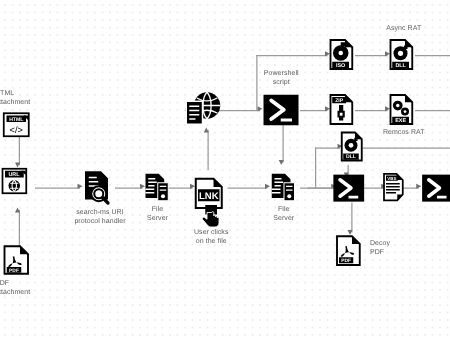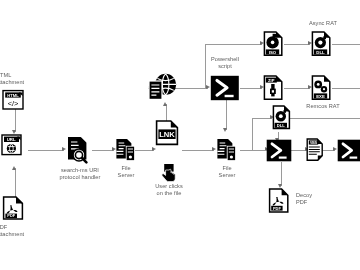--- a/index.html
+++ b/index.html
@@ -162,21 +162,21 @@
       <path d="M3.6 5 h5.6 M3.6 7.8 h6.8 M3.6 10.6 h5" stroke="#fff" stroke-width="1.1"></path>
       <path d="M1.4 13.4 h7 M1.4 16.2 h7" stroke="#fff" stroke-width="1.1"></path>
       <rect x="11.2" y="8.2" width="8.4" height="14.4" fill="#000" stroke="#fff" stroke-width="0.8"></rect>
       <path d="M12.8 11 h5.2 M12.8 14 h5.2" stroke="#fff" stroke-width="1"></path>
       <circle cx="15.4" cy="19" r="1.6" fill="#fff"></circle>
     </svg>
   </div>
   <div class="cap" style="left:104px;top:165px;width:44px;">File
 Server</div>
 
-  <div class="node" style="left:155px;top:120px;width:27px;height:26px;padding-left:24px;">
+  <div class="node" style="left:155px;top:142px;width:27px;height:26px;padding-left:24px;">
     <svg class="ico" width="27" height="26" viewBox="0 0 27 26">
       <path d="M1.6 1 h14.2 l6.6 6.6 v16.8 h-20.8 z" fill="#fff" stroke="#000" stroke-width="1.6"></path>
       <path d="M15.8 1 v6.6 h6.6" fill="#000"></path>
       <rect x="3.4" y="9.4" width="17.2" height="9.6" fill="#000"></rect>
       <text x="12" y="17" font-family="Liberation Sans, sans-serif" font-size="7.6" font-weight="bold" fill="#fff" text-anchor="middle">LNK</text>
     </svg>
   </div>
 
   <div class="node" style="left:161px;top:164px;width:16px;height:18px;">
     <svg class="ico" width="16" height="18" viewBox="0 0 16 18">

